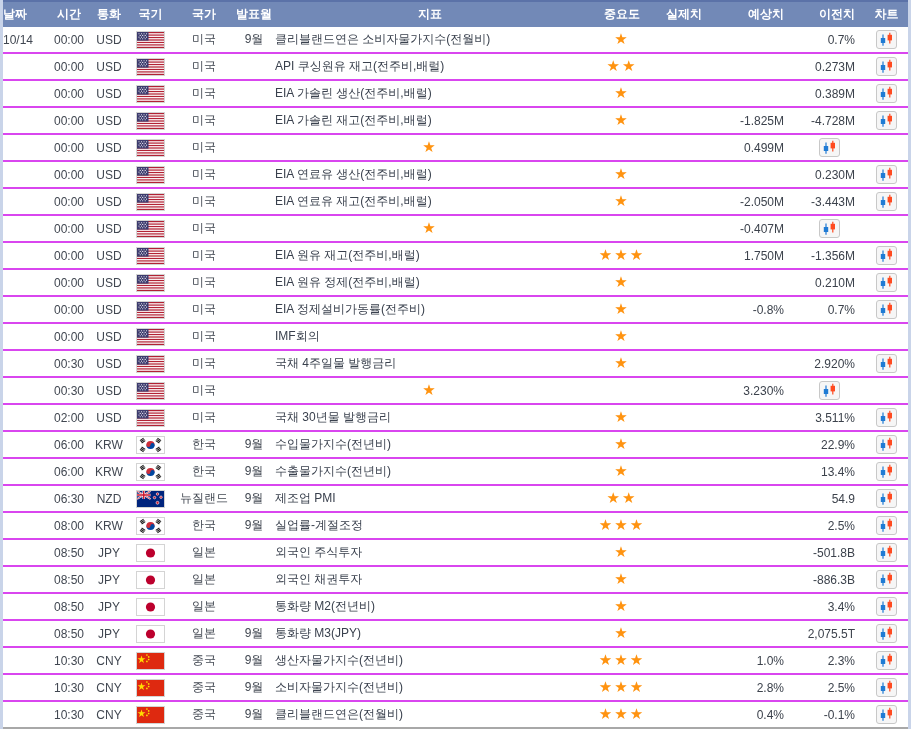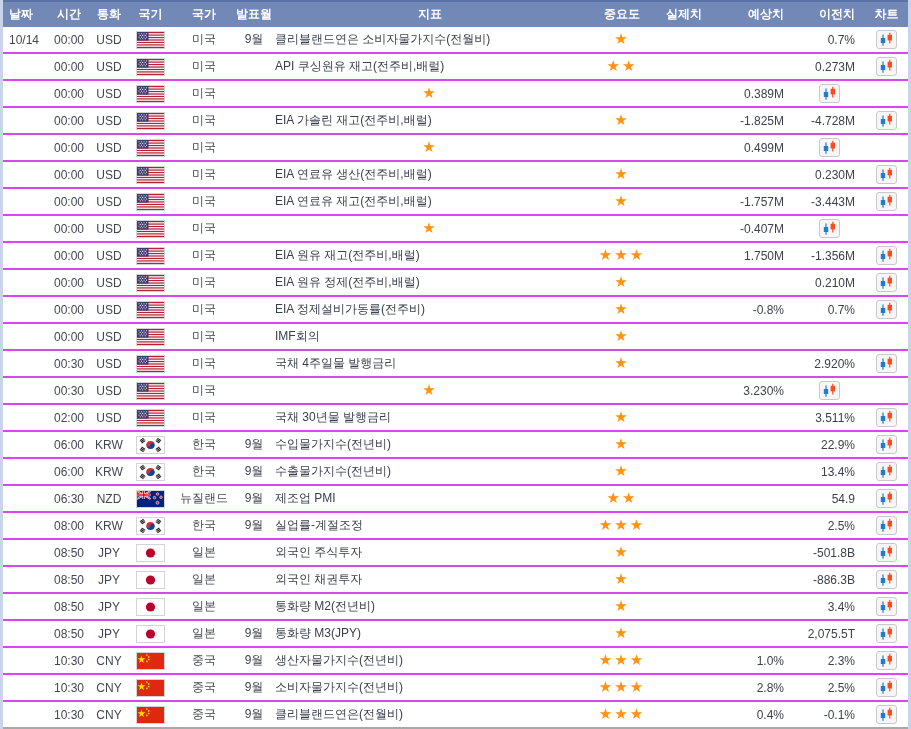--- a/index.html
+++ b/index.html
@@ -20,21 +20,21 @@
     border-top:2px solid var(--header-top,#5b72a8);
     color:#fff; font-size:12px; font-weight:bold;
   }
   .thead .c { color:#fff; }
   .row { border-bottom:2px solid #d946ef; background:#fff; }
   .row:last-child { border-bottom:2px solid #a8a8a8; }
   .c {
     display:flex; align-items:center; overflow:hidden; white-space:nowrap;
     font-size:12px; color:#414751;
   }
-  .al { justify-content:flex-start; padding-left:6px; }
+  .al { justify-content:flex-start; }
   .ac { justify-content:center; }
   .ar { justify-content:flex-end; padding-right:10px; }
   .indicator { justify-content:flex-start; padding-left:2px; color:#39404d; cursor:pointer; }
   .thead .indicator { justify-content:center; padding-left:0; cursor:default; }
   .imp { justify-content:center; color:var(--star,#ff9310); font-size:15px; letter-spacing:2px; line-height:1; padding-bottom:2px; }
   .val { color:#3c424c; }
   .flagbox {
     display:inline-flex; align-items:center; justify-content:center;
     width:29px; height:18px; background:#fff; border:1px solid #d4d4d4;
   }
@@ -204,20 +204,21 @@
                 <circle cx="9.5" cy="5.1" r=".55"></circle>
                 <circle cx="3.2" cy="6.8" r=".55"></circle>
                 <circle cx="5.7" cy="6.8" r=".55"></circle>
                 <circle cx="8.2" cy="6.8" r=".55"></circle>
               </g>
             </svg>
           </span>
         </div>
     <div class="c ac">미국</div>
     <div class="c ac"></div>
+    <div class="c indicator">EIA 가솔린 생산(전주비,배럴)</div>
     <div class="c imp">★</div>
     <div class="c ar val"></div>
     <div class="c ar val"></div>
     <div class="c ar val">0.389M</div>
     <div class="c chart">
       <button class="chart-btn">
             <svg width="15" height="15" viewBox="0 0 15 15">
               <line x1="4" y1="2.5" x2="4" y2="13.8" stroke="#1f7bd4" stroke-width="1.2"></line>
               <rect x="1.8" y="6" width="4.4" height="5" fill="#1f7bd4"></rect>
               <line x1="10.8" y1="0.8" x2="10.8" y2="11.5" stroke="#ff4a1f" stroke-width="1.2"></line>
@@ -421,21 +422,21 @@
                 <circle cx="8.2" cy="6.8" r=".55"></circle>
               </g>
             </svg>
           </span>
         </div>
     <div class="c ac">미국</div>
     <div class="c ac"></div>
     <div class="c indicator">EIA 연료유 재고(전주비,배럴)</div>
     <div class="c imp">★</div>
     <div class="c ar val"></div>
-    <div class="c ar val">-1.757M</div>
+    <div class="c ar val">-2.050M</div>
     <div class="c ar val">-3.443M</div>
     <div class="c chart">
       <button class="chart-btn">
             <svg width="15" height="15" viewBox="0 0 15 15">
               <line x1="4" y1="2.5" x2="4" y2="13.8" stroke="#1f7bd4" stroke-width="1.2"></line>
               <rect x="1.8" y="6" width="4.4" height="5" fill="#1f7bd4"></rect>
               <line x1="10.8" y1="0.8" x2="10.8" y2="11.5" stroke="#ff4a1f" stroke-width="1.2"></line>
               <rect x="8.6" y="2.8" width="4.4" height="5.6" fill="#ff4a1f"></rect>
             </svg>
           </button>

